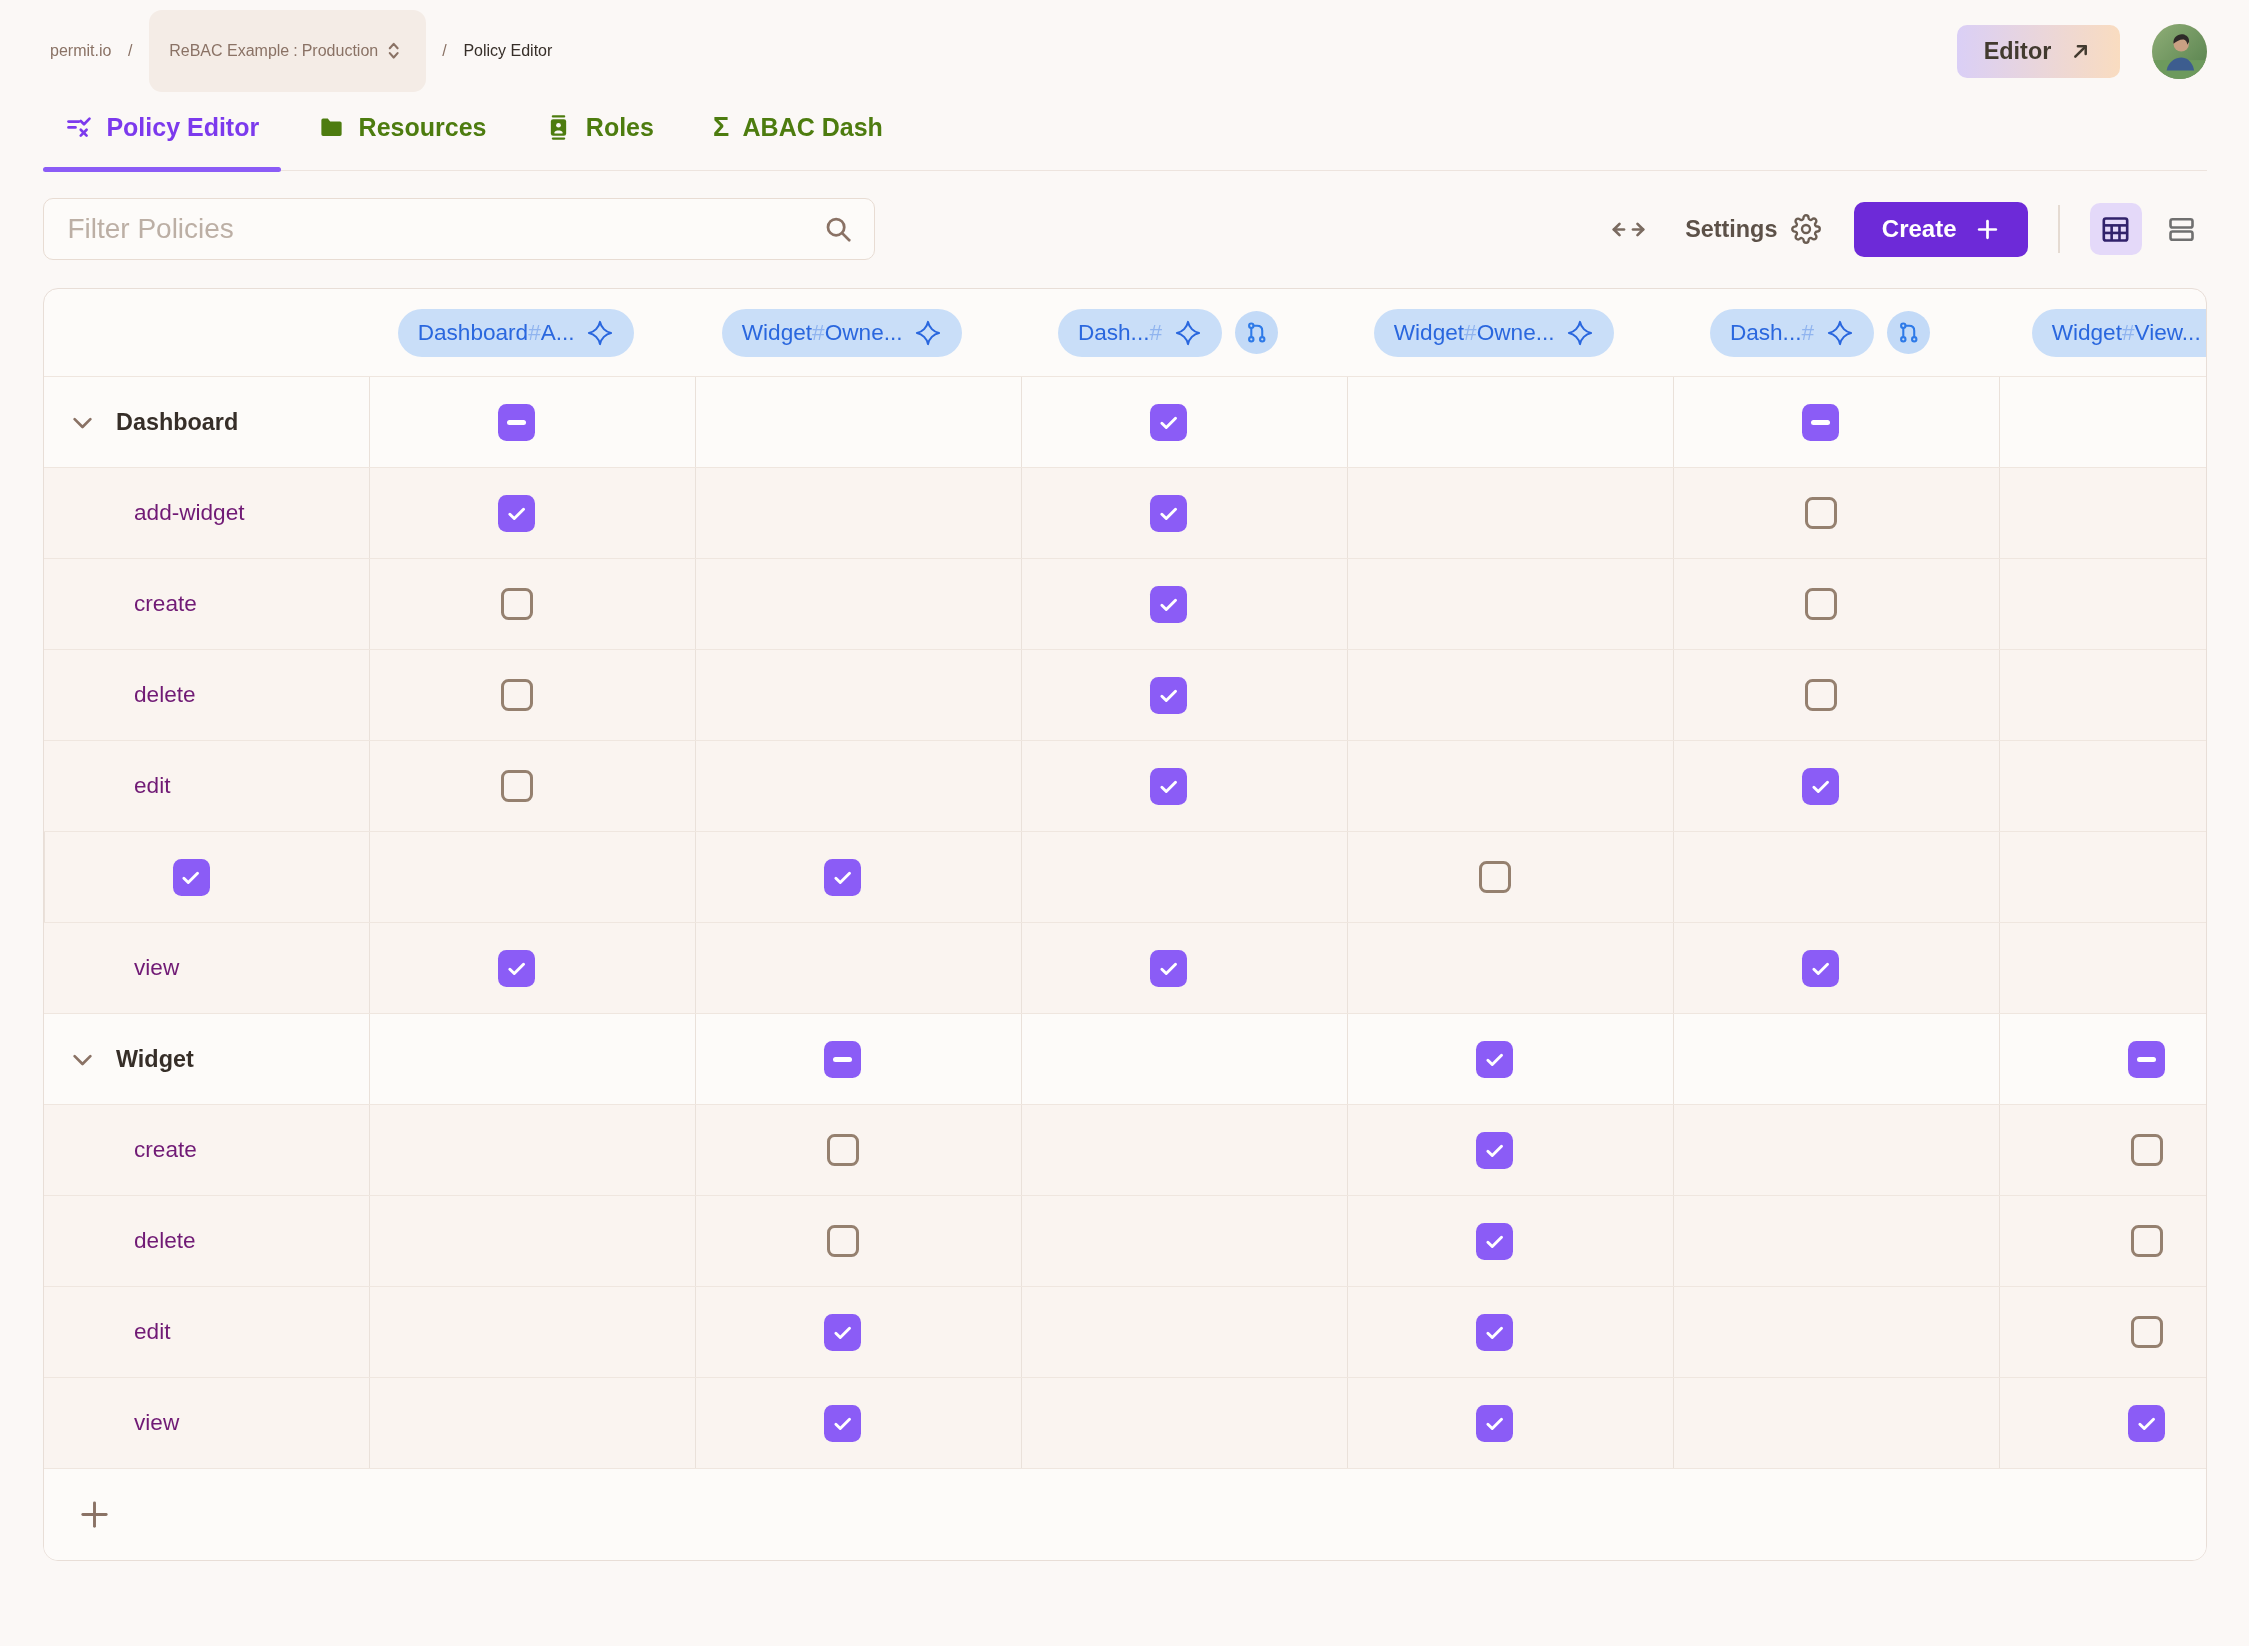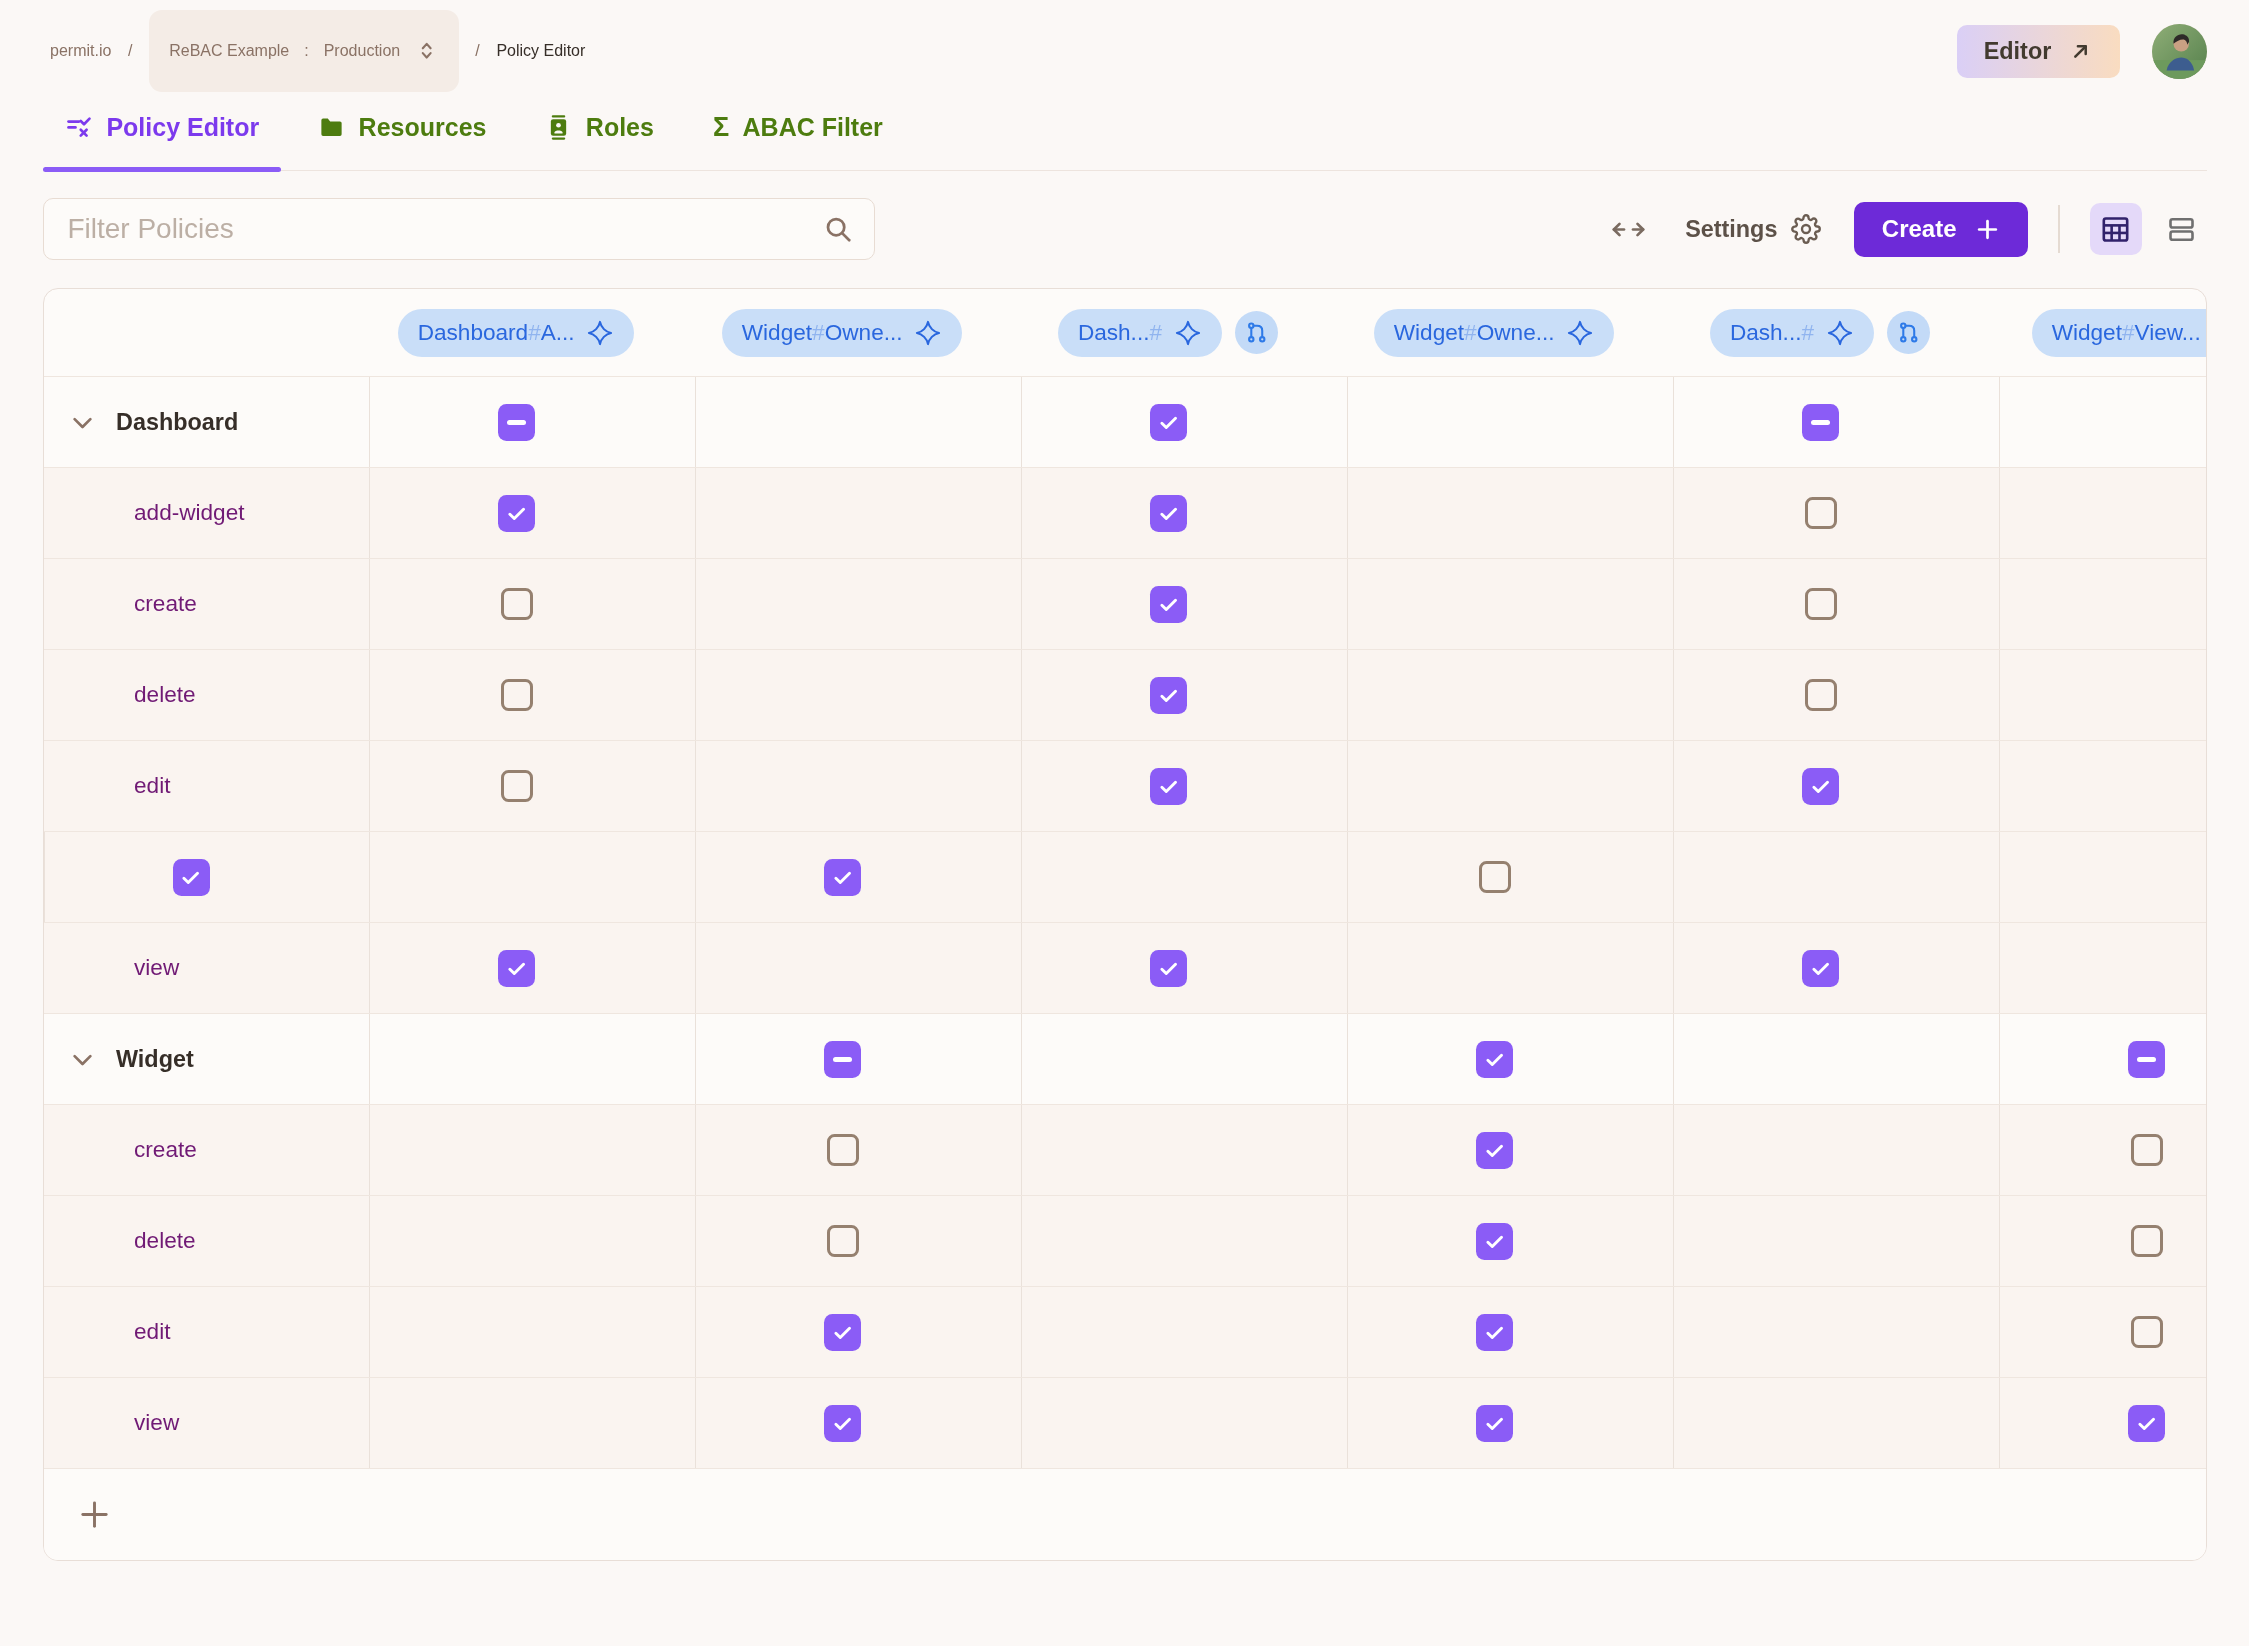--- a/index.html
+++ b/index.html
@@ -10,21 +10,21 @@
     font-family:"Liberation Sans","DejaVu Sans",sans-serif;
     color:#3E342E;
     overflow:hidden;
   }
   svg { display:block; }
 
   
   .topbar { display:flex; align-items:center; padding:22px 43px 0 50px; height:80px; }
   .crumbs { display:flex; align-items:center; gap:16.7px; font-size:16px; color:#8A7265; }
   .crumb-org { cursor:pointer; }
-  .crumb-pill { display:flex; align-items:center; gap:15px; background:#F4ECE6; border-radius:13px; padding:29px 20px; cursor:pointer; }
+  .crumb-pill { display:flex; align-items:center; gap:4px; background:#F4ECE6; border-radius:13px; padding:29px 20px; cursor:pointer; }
   .crumb-pill .updown { color:#8A7265; }
   .crumb-current { color:#362E28; font-weight:500; }
   .flex-spacer { flex:1; }
   .upgrade-btn { display:flex; align-items:center; gap:16.7px; height:53px; padding:0 27px; border-radius:10px;
     background:linear-gradient(90deg,#DACFF6,#F9DCC0); font-size:23.4px; font-weight:700; color:#423A2F; cursor:pointer; }
   .avatar { width:55px; height:55px; border-radius:50%; overflow:hidden; margin-left:32px; cursor:pointer; box-shadow:0 0 0 1.7px #E4D5C9 inset; }
 
   
   .tabs-wrap { margin:20px 43px 0; border-bottom:1.7px solid #EDE4DE; }
   .tabs { display:flex; gap:59px; padding:0 22px; }
@@ -158,21 +158,21 @@
             <path d="M7 21.8h10" stroke="currentColor" stroke-width="2" stroke-linecap="round"></path>
             <rect x="5.2" y="4.6" width="13.6" height="14.8" rx="2" fill="currentColor"></rect>
             <circle cx="12" cy="10" r="2.1" fill="#FBF8F6"></circle>
             <path d="M8.4 16.4c.5-2.2 6.7-2.2 7.2 0v.9H8.4z" fill="#FBF8F6"></path>
           </svg>
         </span>
         <span>Roles</span>
       </div>
       <div class="tab">
         <span><span class="sigma">Σ</span></span>
-        <span>ABAC Filter</span>
+        <span>ABAC Dash</span>
       </div>
     </div>
 </div>
 
 <div class="toolbar">
   <div class="filter">
     <input type="text" value="" placeholder="Filter Policies" style="">
     <span class="search-ic">
       <svg width="30" height="30" viewBox="0 0 24 24" fill="none" stroke="currentColor" stroke-width="2.2" stroke-linecap="round">
           <circle cx="10.5" cy="10.5" r="6.5"></circle>

